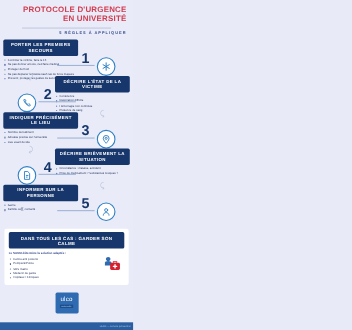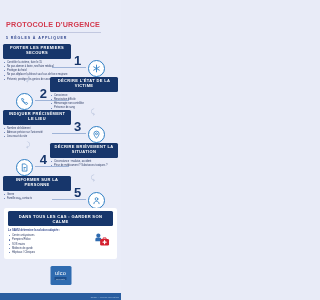--- a/index.html
+++ b/index.html
@@ -5,21 +5,21 @@
   html,body{margin:0;padding:0;}
   body{
     width:121px;height:300px;overflow:hidden;
     background:#e8ebf7;
     font-family:"Liberation Sans",sans-serif;
     -webkit-font-smoothing:none;
   }
   .page{position:relative;width:121px;height:300px;background:#e9ecf8;}
 
   
-  .header{padding:21px 6px 0;text-align:left;}
+  .header{padding:5px 6px 0;text-align:right;}
   .title{
     color:#d33a4e;font-weight:bold;font-size:7.2px;line-height:8.4px;
     letter-spacing:.2px;text-transform:uppercase;
   }
   .rule{height:1px;background:#c2c8e0;margin:3px 14px 2.5px;}
   .subtitle{
     color:#33488e;font-weight:bold;font-size:3.6px;line-height:5px;
     letter-spacing:.9px;text-transform:uppercase;
   }
 
@@ -103,20 +103,21 @@
   }
 </style>
 </head>
 <body>
 
 <div class="page">
 
   <div class="header">
     <div>
       <div class="title">Protocole d'urgence</div>
+      <div class="title">en université</div>
     </div>
     <div class="rule"></div>
     <div class="subtitle">5 règles à appliquer</div>
   </div>
 
   <div class="steps">
 
     <div class="step left">
       <div class="card">
         <div class="bar">Porter les premiers secours</div>

